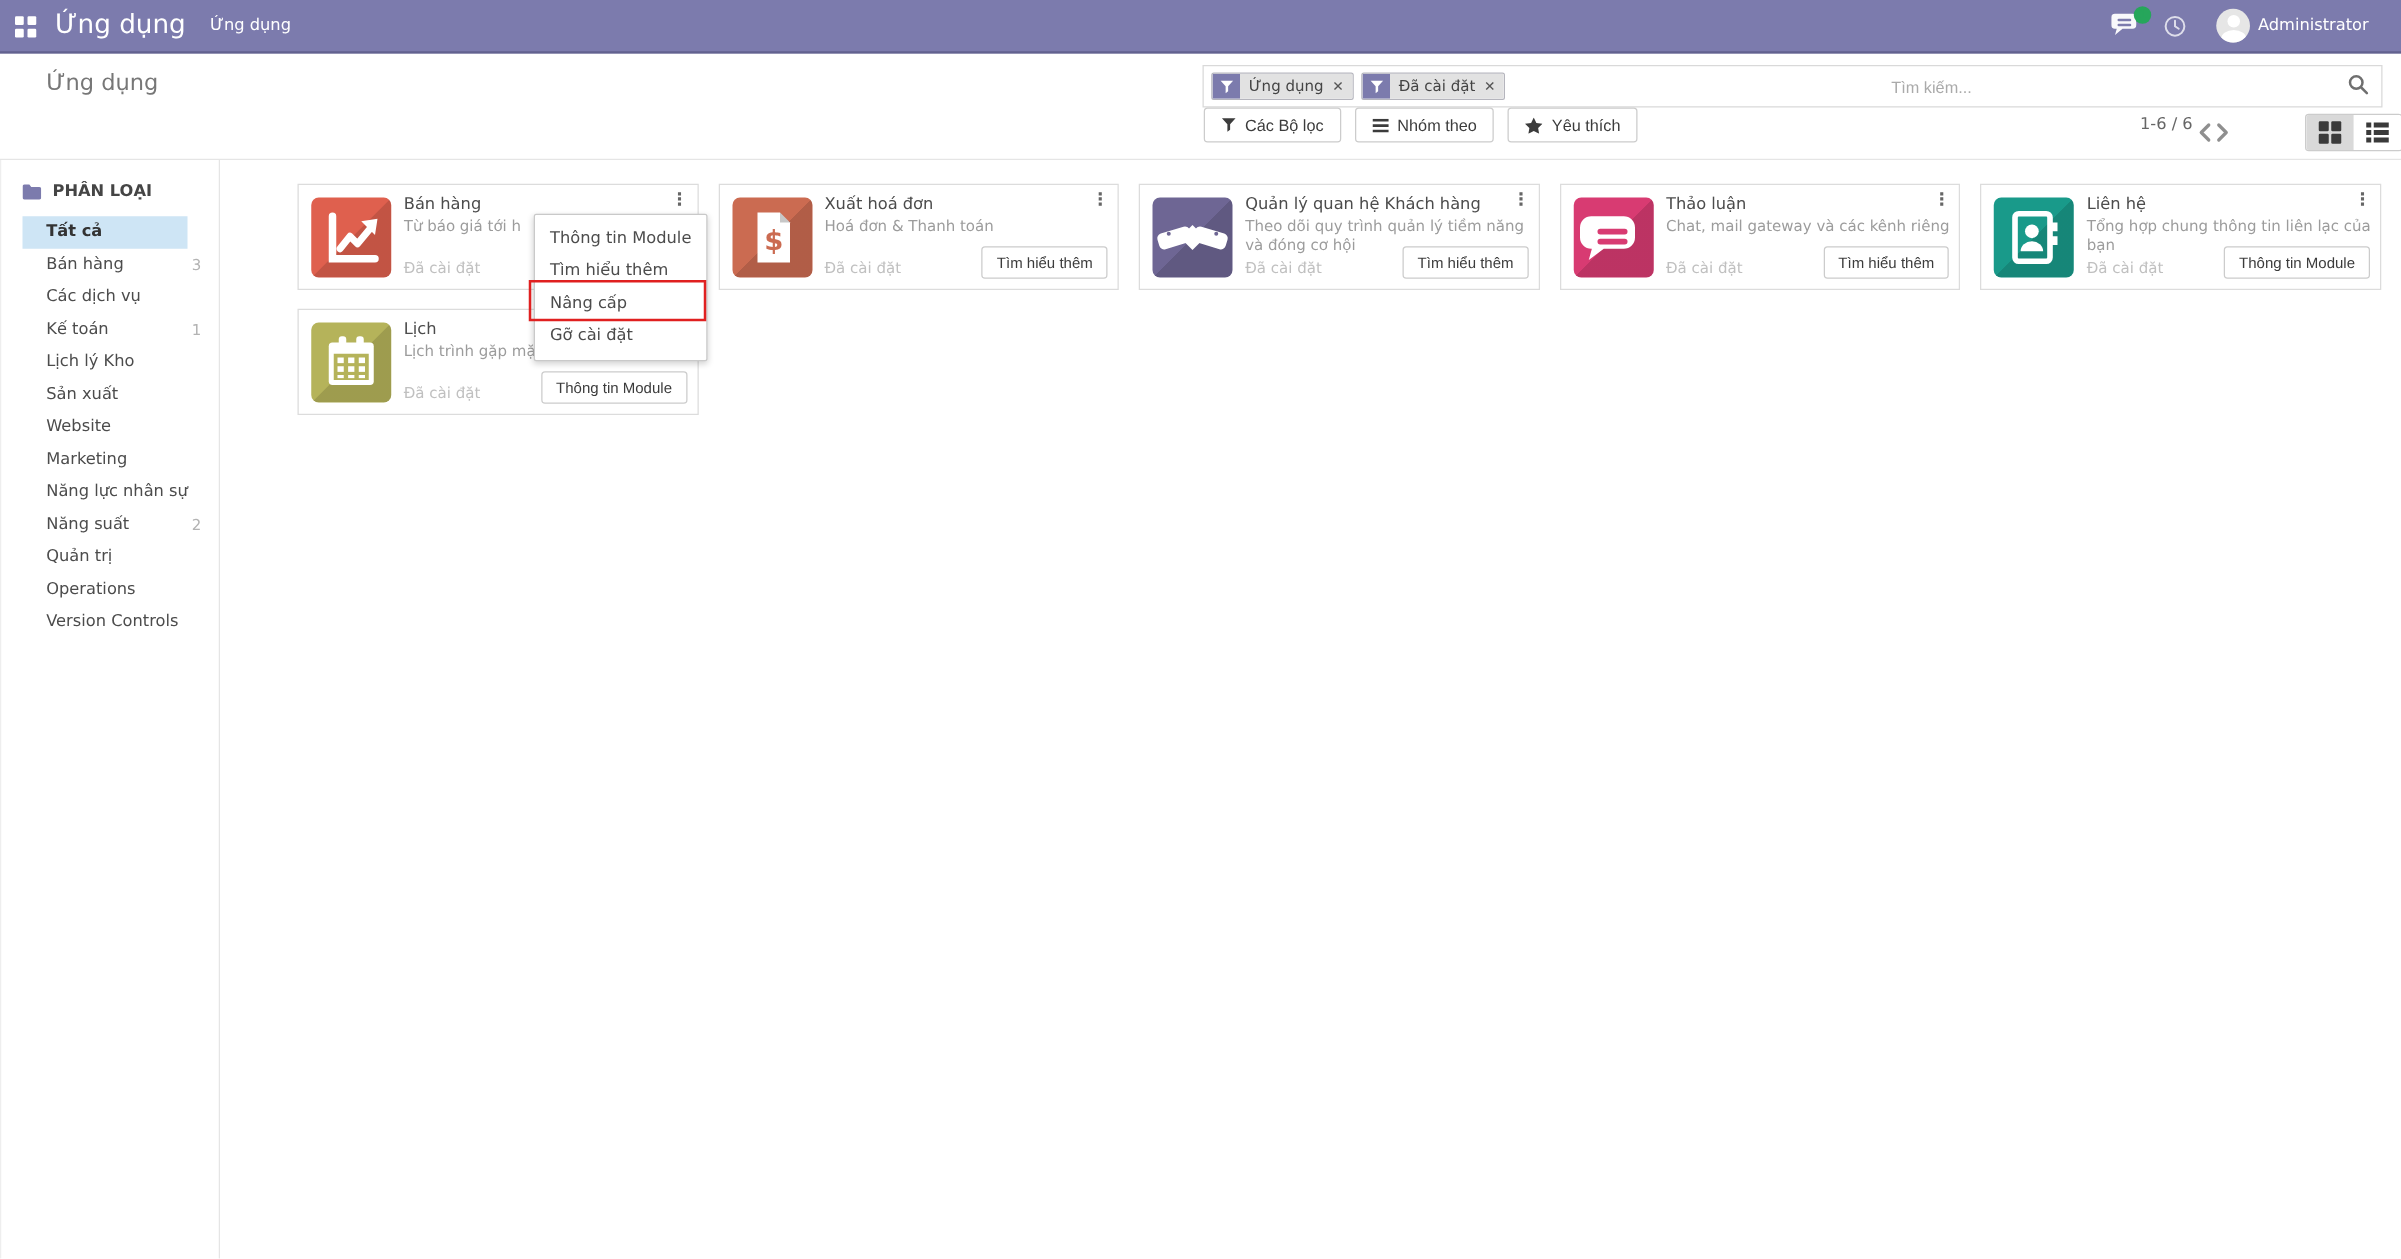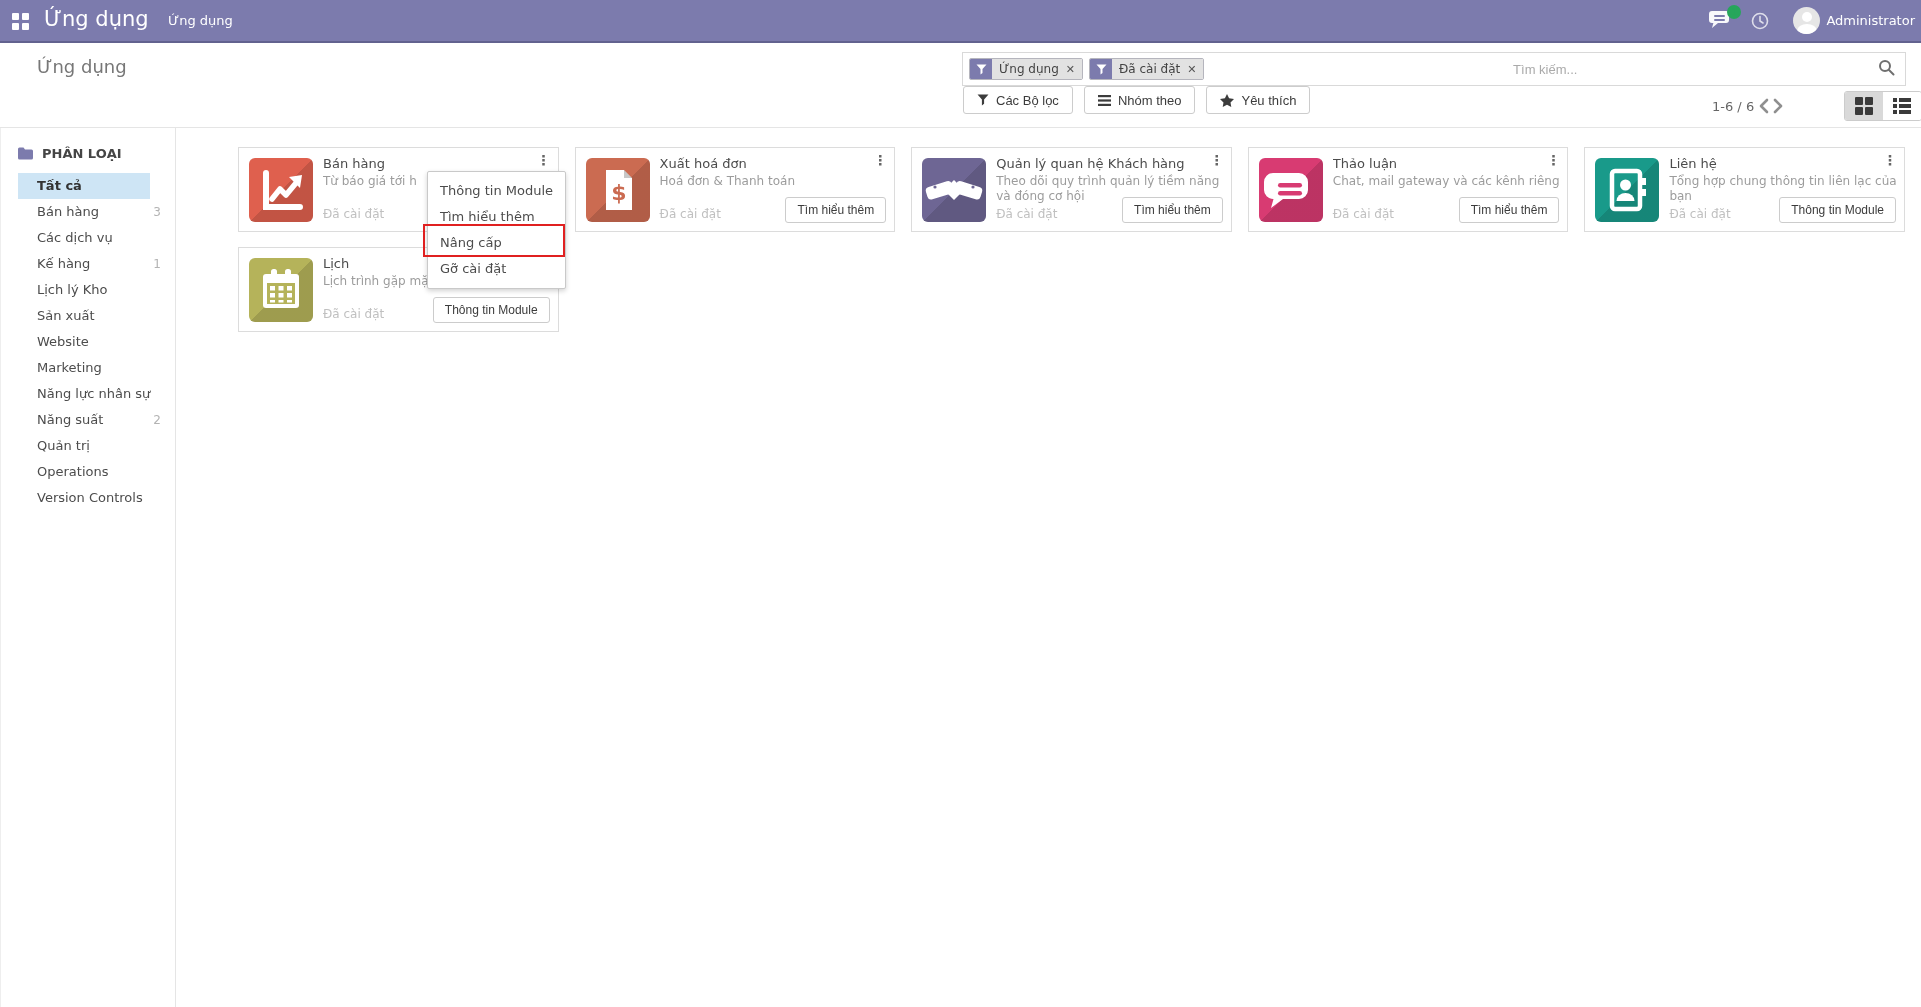--- a/index.html
+++ b/index.html
@@ -29,21 +29,21 @@
     position:absolute; right:-6px; top:-4px; min-width:14px; height:14px; border-radius:8px;
     color:#fff; font-size:9px; line-height:14px; text-align:center; padding:0 3px;
   }
   .clock-wrap { margin-right:24px; width:18px; height:18px; }
   .avatar {
     width:27px; height:27px; border-radius:50%; background:#e6e6e6; position:relative; overflow:hidden;
     margin-right:6px;
   }
   .avatar::before { content:""; position:absolute; left:8.5px; top:5px; width:10px; height:10px; border-radius:50%; background:#fff; }
   .avatar::after  { content:""; position:absolute; left:3.5px; top:17px; width:20px; height:14px; border-radius:50%; background:#fff; }
-  .user-name { font-size:13px; margin-right:6px; }
+  .user-name { font-size:13px; margin-right:26px; }
 
   
   .control-panel { position:absolute; top:43px; left:0; right:0; height:85px; background:#fff; border-bottom:1px solid #e5e5e5; }
   .page-title { position:absolute; left:37px; top:13px; font-size:18px; color:#777; }
 
   .searchbox {
     position:absolute; left:962px; top:9px; width:944px; height:34px;
     border:1px solid #d9d9d9; background:#fff; display:flex; align-items:center;
   }
   .facet { display:flex; height:22px; margin-left:6px; border:1px solid #b5b5bd; border-radius:2px; overflow:hidden; flex:none; }
@@ -52,21 +52,21 @@
   .facet-x { font-weight:bold; color:#555; font-size:11px; }
   .search-input { flex:1; border:none; outline:none; font-size:13px; color:#555; margin-left:8px; min-width:50px; background:transparent;text-align:center; }
   .search-input::placeholder { color:#aaa; }
   .mag { margin-right:10px; flex:none; }
 
   .actions-row { position:absolute; left:963px; top:43px; display:flex; gap:11px; }
   .btn {
     height:28px; padding:0 13px; background:#fff; border:1px solid #ccc; border-radius:3px;
     font-size:13px; color:#3c3c3c; display:flex; align-items:center; gap:7px;
   }
-  .pager { position:absolute; left:1712px; top:49px; height:28px; display:flex; align-items:center; gap:4px; font-size:13px; color:#666; }
+  .pager { position:absolute; left:1712px; top:49px; height:28px; display:flex; gap:4px; font-size:13px; color:#666; }
   .pg-chev { display:flex; align-items:center; }
   .switcher { position:absolute; left:1844px; top:48px; height:30px; display:flex; border:1px solid #ccc; border-radius:3px; overflow:hidden; background:#fff; }
   .switch-btn { width:38px; display:flex; align-items:center; justify-content:center; background:#fff; }
   .switch-btn.active { background:#d9d9d9; }
   .glyph-grid { display:grid; grid-template-columns:8px 8px; grid-template-rows:8px 8px; gap:2px; }
   .glyph-grid i { background:#3a3a3a; border-radius:1px; }
   .glyph-list { display:grid; grid-template-rows:4px 4px 4px; gap:2px; }
   .glyph-list i { display:flex; gap:2px; }
   .glyph-list b { width:4px; height:4px; background:#3a3a3a; }
   .glyph-list s { width:12px; height:4px; background:#3a3a3a; }
@@ -247,21 +247,21 @@
     <div class="side-item selected">
       <span>Tất cả</span><span class="count"></span>
     </div>
     <div class="side-item">
       <span>Bán hàng</span><span class="count">3</span>
     </div>
     <div class="side-item">
       <span>Các dịch vụ</span><span class="count"></span>
     </div>
     <div class="side-item">
-      <span>Kế hàng</span><span class="count">1</span>
+      <span>Kế toán</span><span class="count">1</span>
     </div>
     <div class="side-item">
       <span>Lịch lý Kho</span><span class="count"></span>
     </div>
     <div class="side-item">
       <span>Sản xuất</span><span class="count"></span>
     </div>
     <div class="side-item">
       <span>Website</span><span class="count"></span>
     </div>

